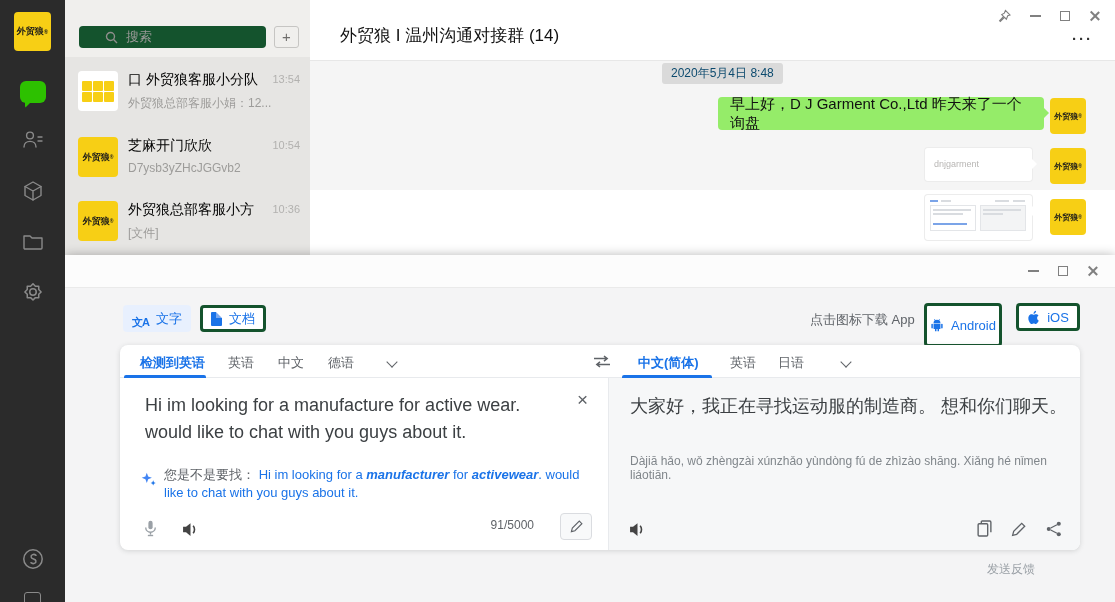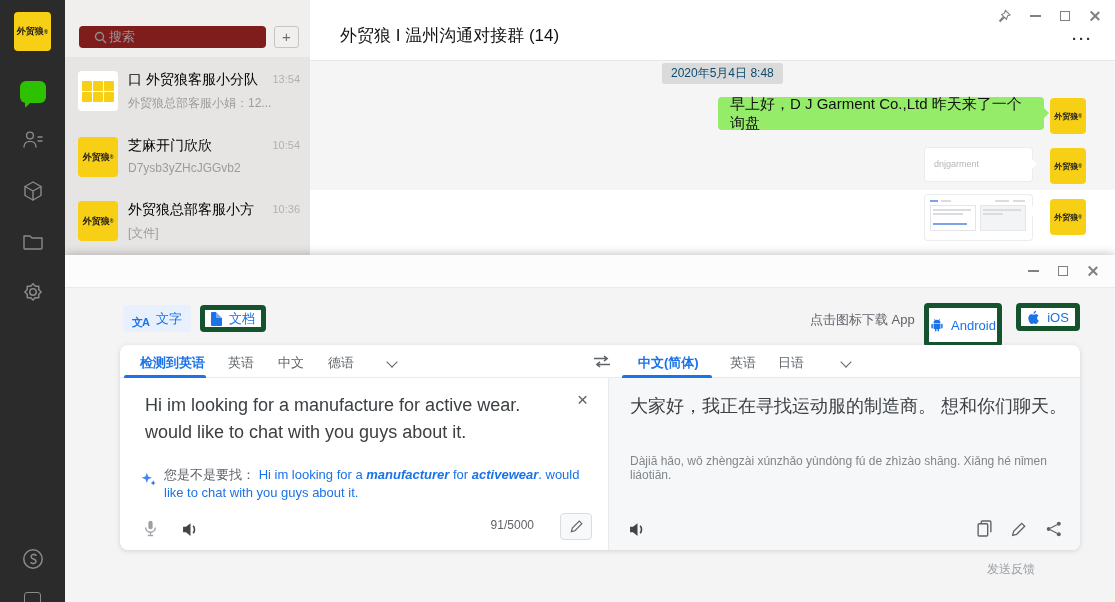--- a/index.html
+++ b/index.html
@@ -17,22 +17,22 @@
   .bubble-ic { width:26px; height:22px; background:#2dc100; border-radius:6px; position:relative; }
   .bubble-ic:after { content:""; position:absolute; left:5px; bottom:-5px; border:5px solid transparent;
                      border-top-color:#2dc100; border-left-color:#2dc100; border-radius:2px; }
   .side-svg { stroke:#8a8a8a; fill:none; stroke-width:1.4; stroke-linejoin:round; stroke-linecap:round; }
   .side-partial { position:absolute; left:24px; top:592px; width:17px; height:14px;
                   border:1.6px solid #8a8a8a; border-radius:3px; }
 
   
   .chatlist { position:absolute; left:65px; top:0; width:245px; height:602px; background:#e6e5e3; }
   .cl-header { position:absolute; left:0; top:0; width:245px; height:57px; background:#f0efed; }
-  .search-pill { position:absolute; left:14px; top:26px; width:187px; height:22px; background:#7f1d1d;
-                 border-radius:4px; display:flex; align-items:center; gap:2px; padding:0 15px;
+  .search-pill { position:absolute; left:14px; top:26px; width:187px; height:22px; background:#14532d;
+                 border-radius:4px; display:flex; align-items:center; gap:8px; padding:0 26px;
                  color:#9b9a98; font-size:13px; }
   .plus-btn { position:absolute; right:11px; top:26px; width:25px; height:22px; border:1px solid #c6c5c3;
               border-radius:3px; color:#6f6e6c; font-size:15px; line-height:20px; text-align:center; background:transparent; }
   .chat-item { position:absolute; left:0; width:245px; height:64px; }
   .ci-avatar { position:absolute; left:13px; top:11px; width:40px; height:40px; background:#f7cf15;
                border-radius:4px; display:flex; align-items:center; justify-content:center;
                font-size:9px; font-weight:bold; color:#1a1a1a; }
   .ci-avatar .reg { font-size:5px; vertical-align:top; }
   .ci-avatar.group { background:#fff; flex-wrap:wrap; gap:1px; padding:3px; align-content:center; }
   .mini-cell { width:10px; height:10px; background:#f7cf15; border-radius:1px; font-size:4px; color:#222;
@@ -75,21 +75,21 @@
   .thumb-box { position:absolute; border:1px solid #e3e5e8; background:#fff; }
 
   
   .translator { position:absolute; left:65px; top:255px; width:1050px; height:347px; background:#f4f4f5;
                 box-shadow:0 0 10px rgba(0,0,0,.28); z-index:30; }
   .tr-titlebar { position:absolute; left:0; top:0; width:1050px; height:33px; background:#fcfcfc;
                  border-bottom:1px solid #eaeaea; }
   .pill-btn { position:absolute; height:27px; border-radius:4px; display:flex; align-items:center;
               justify-content:center; gap:7px; font-size:13px; color:#1a73e8; }
   .pill-light { background:#e8f0fe; }
-  .pill-white { background:#fff; border:5px solid #14532d; }
+  .pill-white { background:#fff; border:3px solid #14532d; }
   .tr-hint { position:absolute; left:745px; top:56px; font-size:13px; color:#5f6368; }
   .doc-ic { width:11px; height:14px; background:#1a73e8; border-radius:1px; position:relative; }
   .doc-ic:after { content:""; position:absolute; right:0; top:0; border:3px solid #fff;
                   border-bottom-color:#7aa9f0; border-left-color:#7aa9f0; }
   .tx-ic { font-size:11px; font-weight:bold; color:#1a73e8; letter-spacing:-1px;margin-top:8px; }
 
   .card { position:absolute; left:55px; top:90px; width:960px; height:205px; background:#fff;
           border-radius:8px; box-shadow:0 1px 5px rgba(60,64,67,.18); }
   .tabs { position:absolute; left:0; top:0; width:100%; height:33px; border-bottom:1px solid #e8eaed; }
   .tab { position:absolute; top:9px; font-size:13px; color:#5f6368; white-space:nowrap; }

